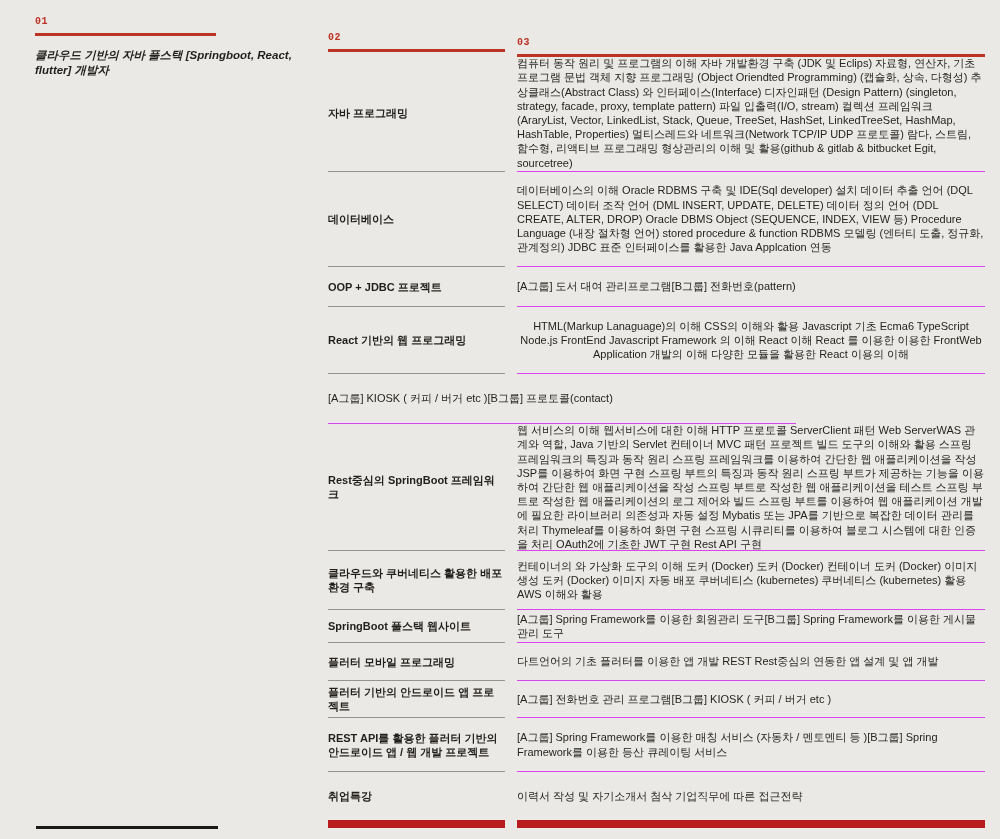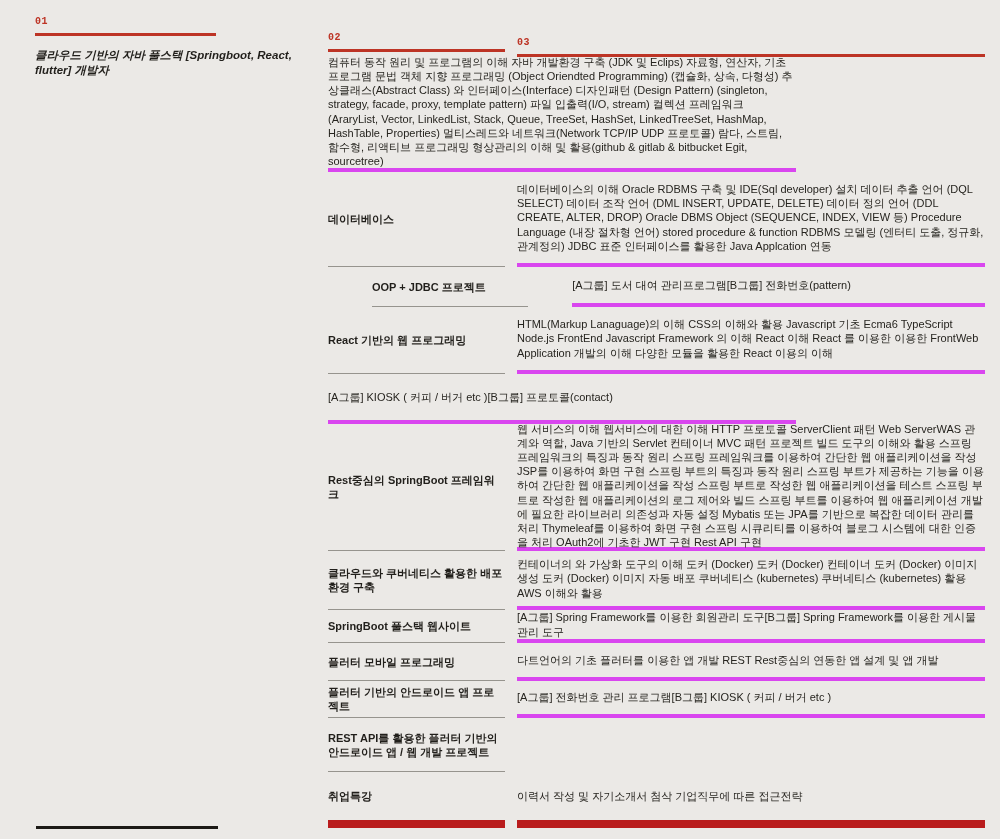--- a/index.html
+++ b/index.html
@@ -33,30 +33,30 @@
   .row{display:flex;justify-content:space-between;}
   .cell-topic{
     width:177px;box-sizing:border-box;
     display:flex;align-items:center;
     border-bottom:1px solid #96948e;
     font-size:11px;font-weight:bold;line-height:14px;color:#211f1b;
   }
   .cell-desc{
     width:468px;box-sizing:border-box;
     display:flex;align-items:center;
-    border-bottom:4px solid #d946ef;
+    border-bottom:1px solid #d946ef;
     font-size:11px;line-height:14.2px;color:#26241f;
   }
   .row:last-child .cell-topic,
   .row:last-child .cell-desc{border-bottom:8px solid #b91c1c;}
   
   .r0 .cell-topic,.r0 .cell-desc{height:117px;}
   .r1 .cell-topic,.r1 .cell-desc{height:95px;}
-  .r2 .cell-topic,.r2 .cell-desc{height:40px;margin-left:44px;}
-  .r3 .cell-topic,.r3 .cell-desc{height:67px;}
+  .r2 .cell-topic,.r2 .cell-desc{height:40px;}
+  .r3 .cell-topic,.r3 .cell-desc{height:67px;text-align:center;}
   .r4 .cell-topic,.r4 .cell-desc{height:50px;}
   .r5 .cell-topic,.r5 .cell-desc{height:127px;}
   .r6 .cell-topic,.r6 .cell-desc{height:59px;}
   .r7 .cell-topic,.r7 .cell-desc{height:33px;}
   .r8 .cell-topic,.r8 .cell-desc{height:38px;}
   .r9 .cell-topic,.r9 .cell-desc{height:37px;}
   .r10 .cell-topic,.r10 .cell-desc{height:54px;}
   .r11 .cell-topic,.r11 .cell-desc{height:56px;}
 </style>
 </head>
@@ -74,20 +74,21 @@
   <div class="red-line"></div>
 </div>
 
 <div id="col3-head">
   <div class="col-num">03</div>
   <div class="red-line"></div>
 </div>
 
 <div id="rows">
   <div class="row r0">
+    <div class="cell-topic">자바 프로그래밍</div>
     <div class="cell-desc">컴퓨터 동작 원리 및 프로그램의 이해 자바 개발환경 구축 (JDK 및 Eclips) 자료형, 연산자, 기초 프로그램 문법 객체 지향 프로그래밍 (Object Oriendted Programming) (캡슐화, 상속, 다형성) 추상클래스(Abstract Class) 와 인터페이스(Interface) 디자인패턴 (Design Pattern) (singleton, strategy, facade, proxy, template pattern) 파일 입출력(I/O, stream) 컬렉션 프레임워크 (AraryList, Vector, LinkedList, Stack, Queue, TreeSet, HashSet, LinkedTreeSet, HashMap, HashTable, Properties) 멀티스레드와 네트워크(Network TCP/IP UDP 프로토콜) 람다, 스트림, 함수형, 리액티브 프로그래밍 형상관리의 이해 및 활용(github &amp; gitlab &amp; bitbucket Egit, sourcetree)</div>
   </div>
   <div class="row r1">
     <div class="cell-topic">데이터베이스</div>
     <div class="cell-desc">데이터베이스의 이해 Oracle RDBMS 구축 및 IDE(Sql developer) 설치 데이터 추출 언어 (DQL SELECT) 데이터 조작 언어 (DML INSERT, UPDATE, DELETE) 데이터 정의 언어 (DDL CREATE, ALTER, DROP) Oracle DBMS Object (SEQUENCE, INDEX, VIEW 등) Procedure Language (내장 절차형 언어) stored procedure &amp; function RDBMS 모델링 (엔터티 도출, 정규화, 관계정의) JDBC 표준 인터페이스를 활용한 Java Applcation 연동</div>
   </div>
   <div class="row r2">
     <div class="cell-topic">OOP + JDBC 프로젝트</div>
     <div class="cell-desc">[A그룹] 도서 대여 관리프로그램[B그룹] 전화번호(pattern)</div>
   </div>
@@ -113,18 +114,19 @@
   <div class="row r8">
     <div class="cell-topic">플러터 모바일 프로그래밍</div>
     <div class="cell-desc">다트언어의 기초 플러터를 이용한 앱 개발 REST Rest중심의 연동한 앱 설계 및 앱 개발</div>
   </div>
   <div class="row r9">
     <div class="cell-topic">플러터 기반의 안드로이드 앱 프로젝트</div>
     <div class="cell-desc">[A그룹] 전화번호 관리 프로그램[B그룹] KIOSK ( 커피 / 버거 etc )</div>
   </div>
   <div class="row r10">
     <div class="cell-topic">REST API를 활용한 플러터 기반의 안드로이드 앱 / 웹 개발 프로젝트</div>
+    <div class="cell-desc">[A그룹] Spring Framework를 이용한 매칭 서비스 (자동차 / 멘토멘티 등 )[B그룹] Spring Framework를 이용한 등산 큐레이팅 서비스</div>
   </div>
   <div class="row r11">
     <div class="cell-topic">취업특강</div>
     <div class="cell-desc">이력서 작성 및 자기소개서 첨삭 기업직무에 따른 접근전략</div>
   </div>
 </div>
 
 </body></html>

